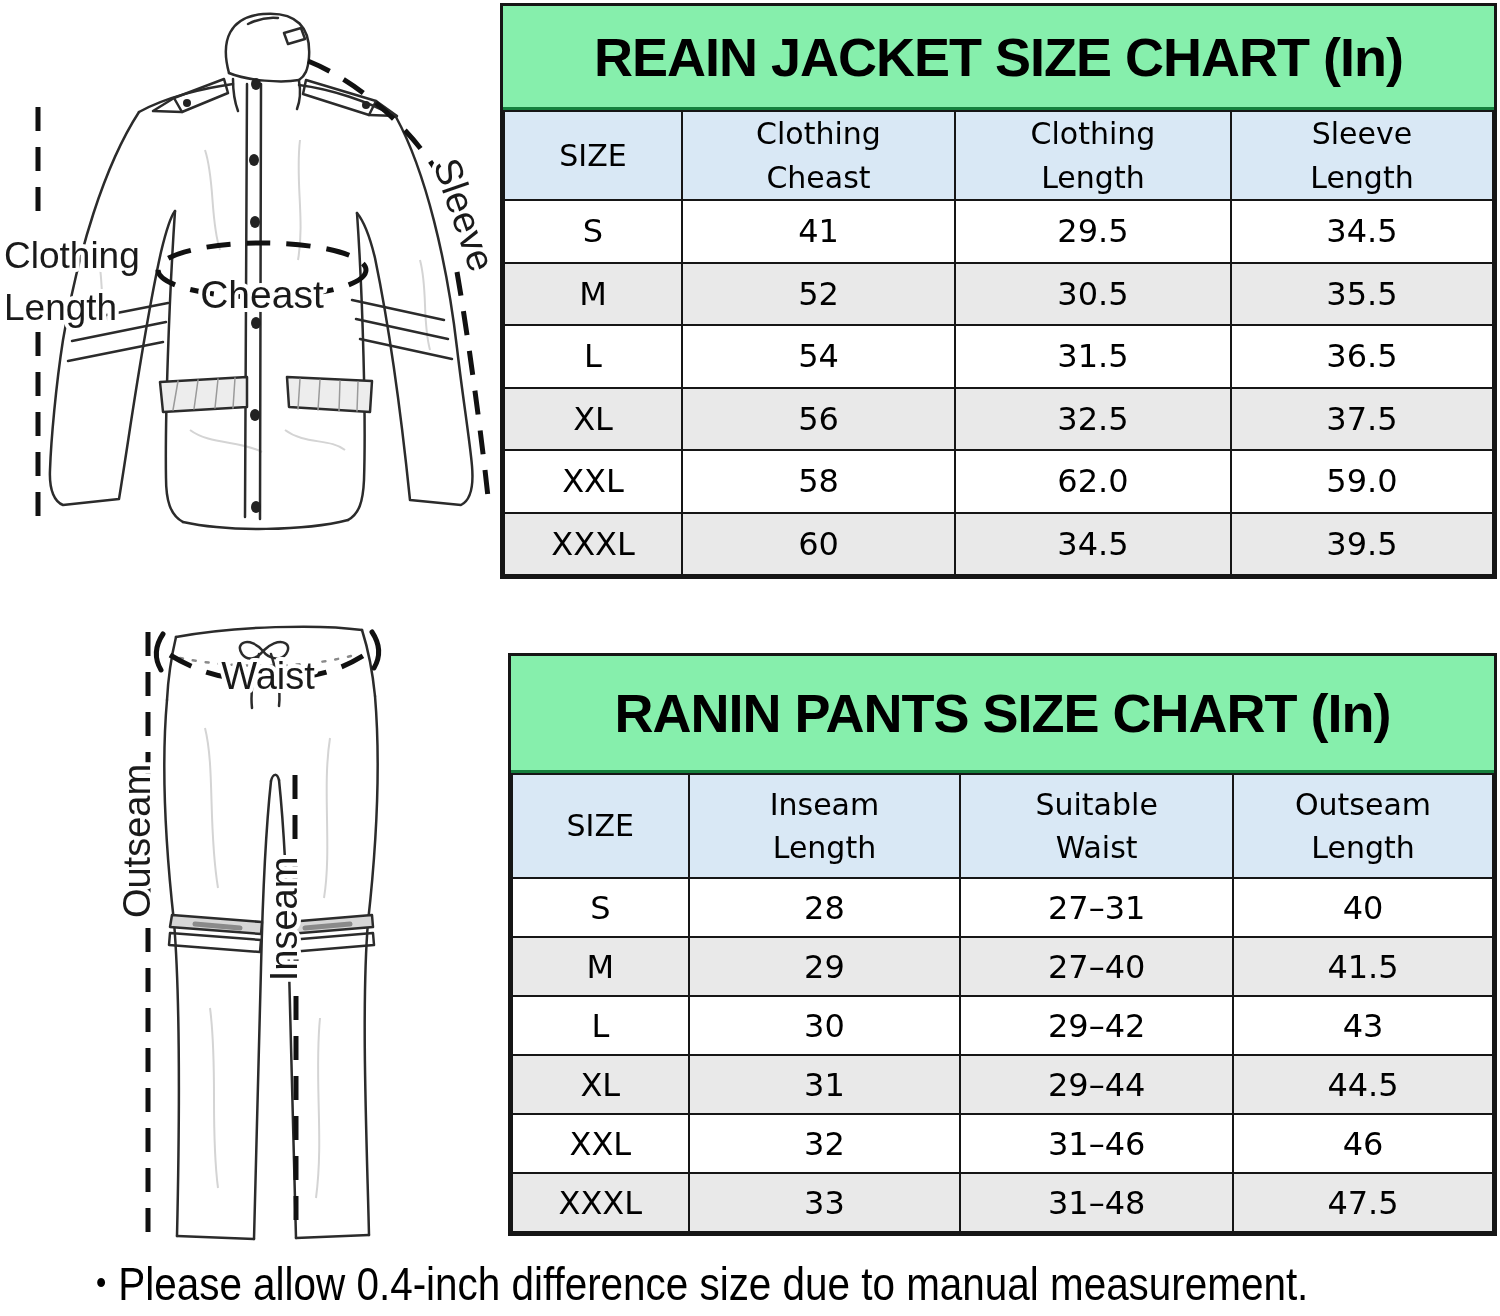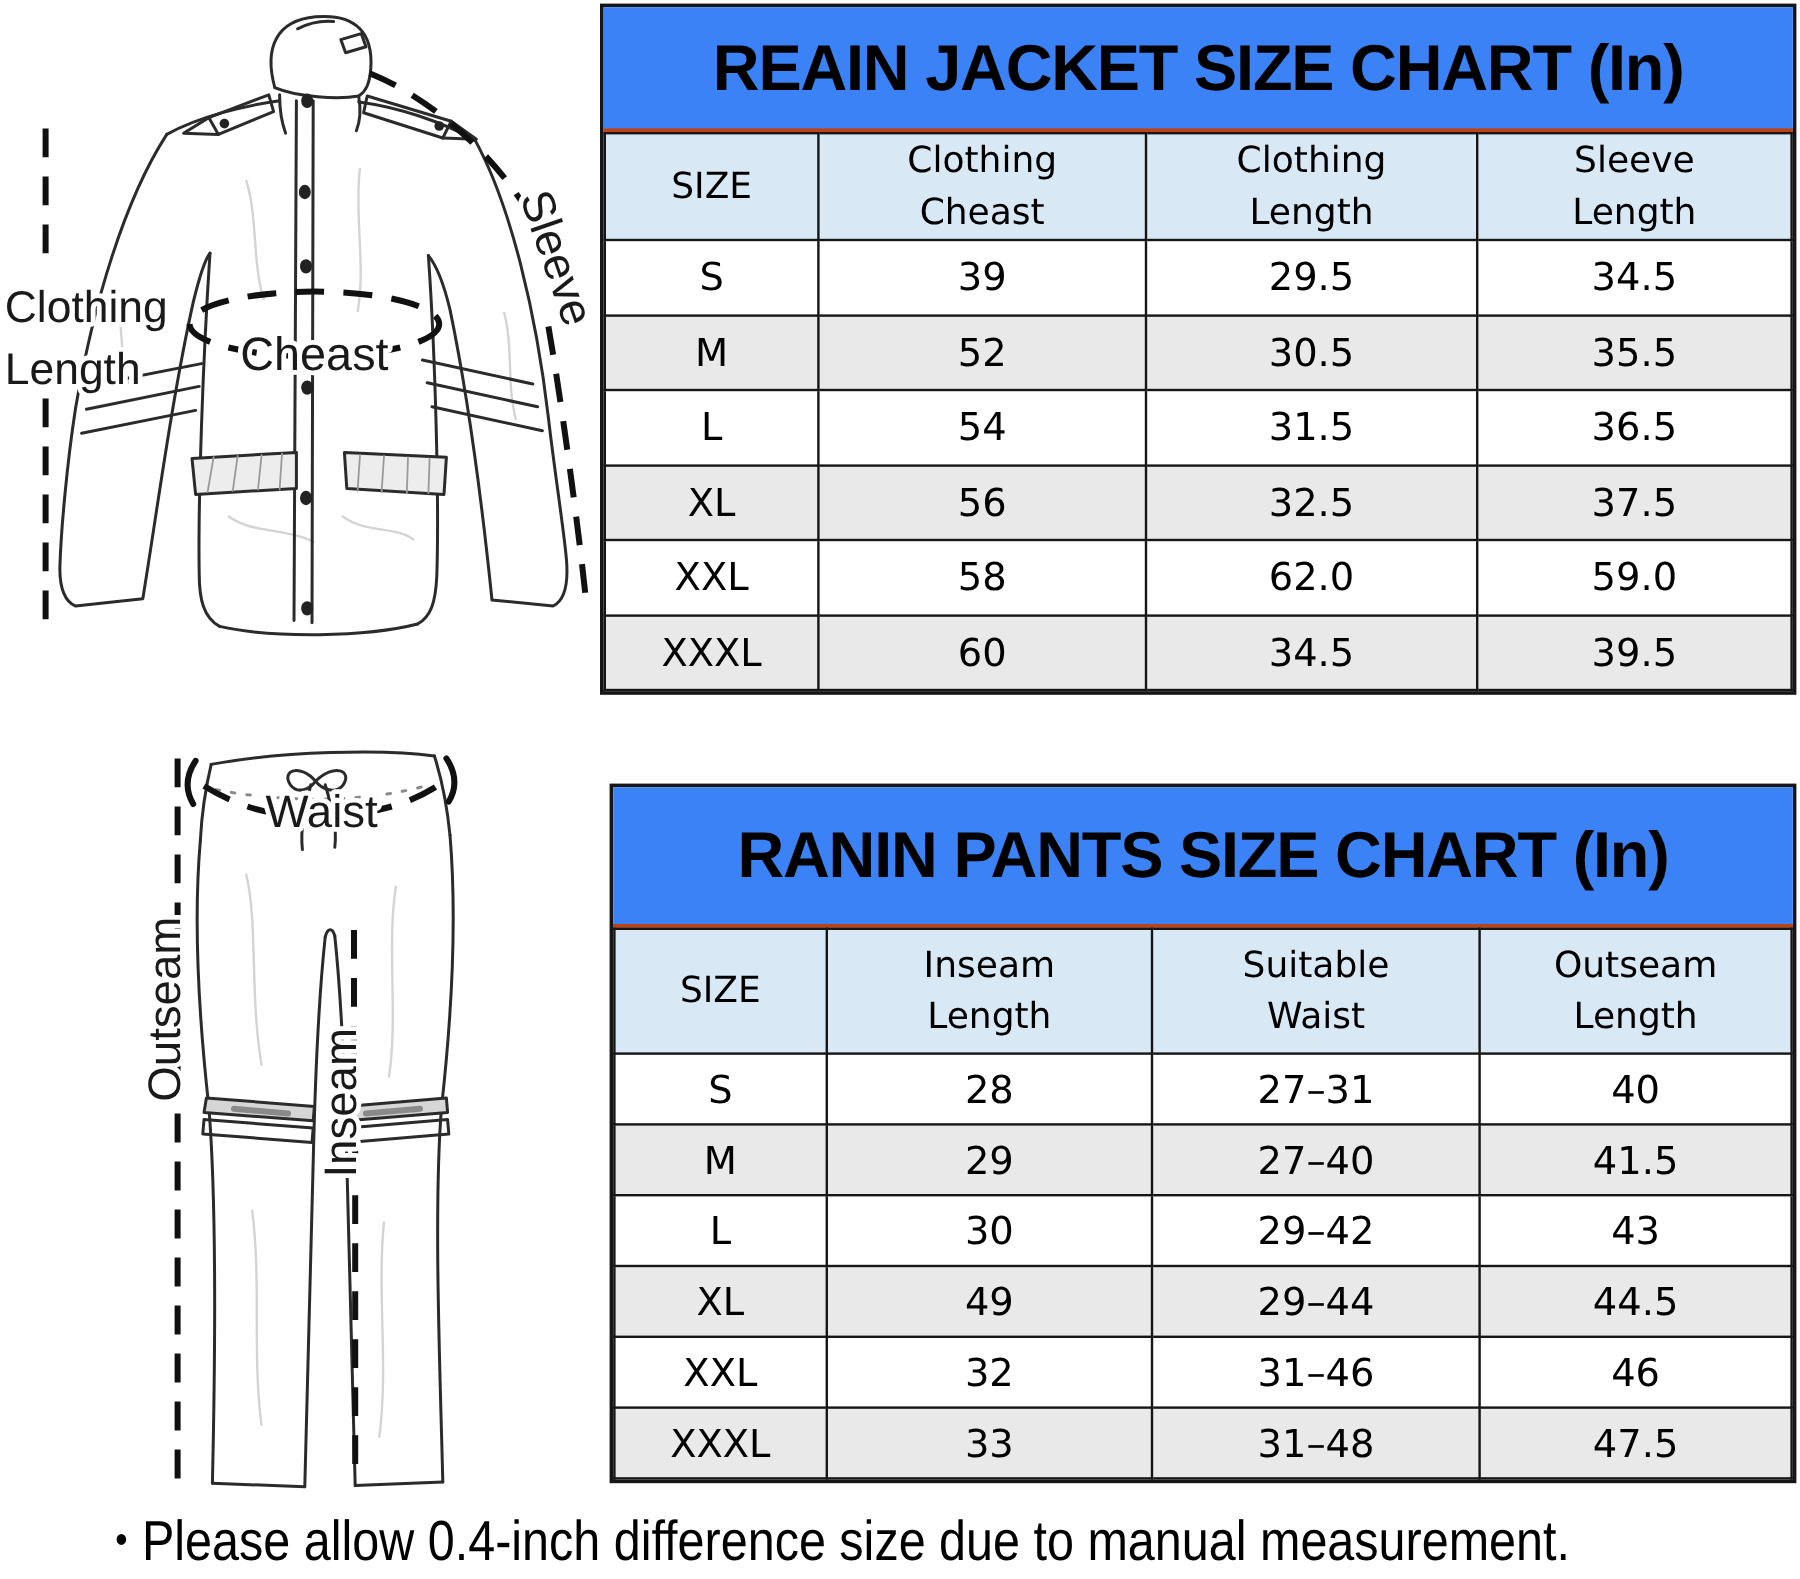--- a/index.html
+++ b/index.html
@@ -6,23 +6,23 @@
   #canvas {
     position:relative; width:1500px; height:1316px; background:#ffffff;
     overflow:hidden; font-family:"Liberation Sans", sans-serif;
   }
   svg { position:absolute; }
   
   .size-table {
     position:absolute; background:#ffffff; border:3px solid #161616; box-sizing:border-box;
   }
   .table-title {
-    background:#3b82f6; display:flex; align-items:center; justify-content:center;
+    background:#86efac; display:flex; align-items:center; justify-content:center;
     font-family:"Liberation Sans", sans-serif; font-weight:900; color:#000;
-    border-bottom:3px solid #c2410c; letter-spacing:-1px; white-space:nowrap;
+    border-bottom:3px solid #15803d; letter-spacing:-1px; white-space:nowrap;
   }
   .jacket-wrap { left:500px; top:3px;  width:997px; }
   .pants-wrap  { left:508px; top:653px; width:989px; }
   .jacket-wrap .table-title { height:101px; font-size:54px; }
   .pants-wrap  .table-title { height:114px; font-size:54px; }
   table { border-collapse:collapse; width:100%; table-layout:fixed; }
   th, td {
     border:2.5px solid #161616; text-align:center; vertical-align:middle;
     font-family:"DejaVu Sans", sans-serif; color:#000; padding:0;
   }
@@ -199,21 +199,21 @@
 Cheast</th>
             <th>Clothing
 Length</th>
             <th>Sleeve
 Length</th>
           </tr>
         </thead>
       <tbody>
           <tr>
             <td>S</td>
-            <td>39</td>
+            <td>41</td>
             <td>29.5</td>
             <td>34.5</td>
           </tr>
           <tr>
             <td>M</td>
             <td>52</td>
             <td>30.5</td>
             <td>35.5</td>
           </tr>
           <tr>
@@ -278,21 +278,21 @@
             <td>41.5</td>
           </tr>
           <tr>
             <td>L</td>
             <td>30</td>
             <td>29–42</td>
             <td>43</td>
           </tr>
           <tr>
             <td>XL</td>
-            <td>49</td>
+            <td>31</td>
             <td>29–44</td>
             <td>44.5</td>
           </tr>
           <tr>
             <td>XXL</td>
             <td>32</td>
             <td>31–46</td>
             <td>46</td>
           </tr>
           <tr>

